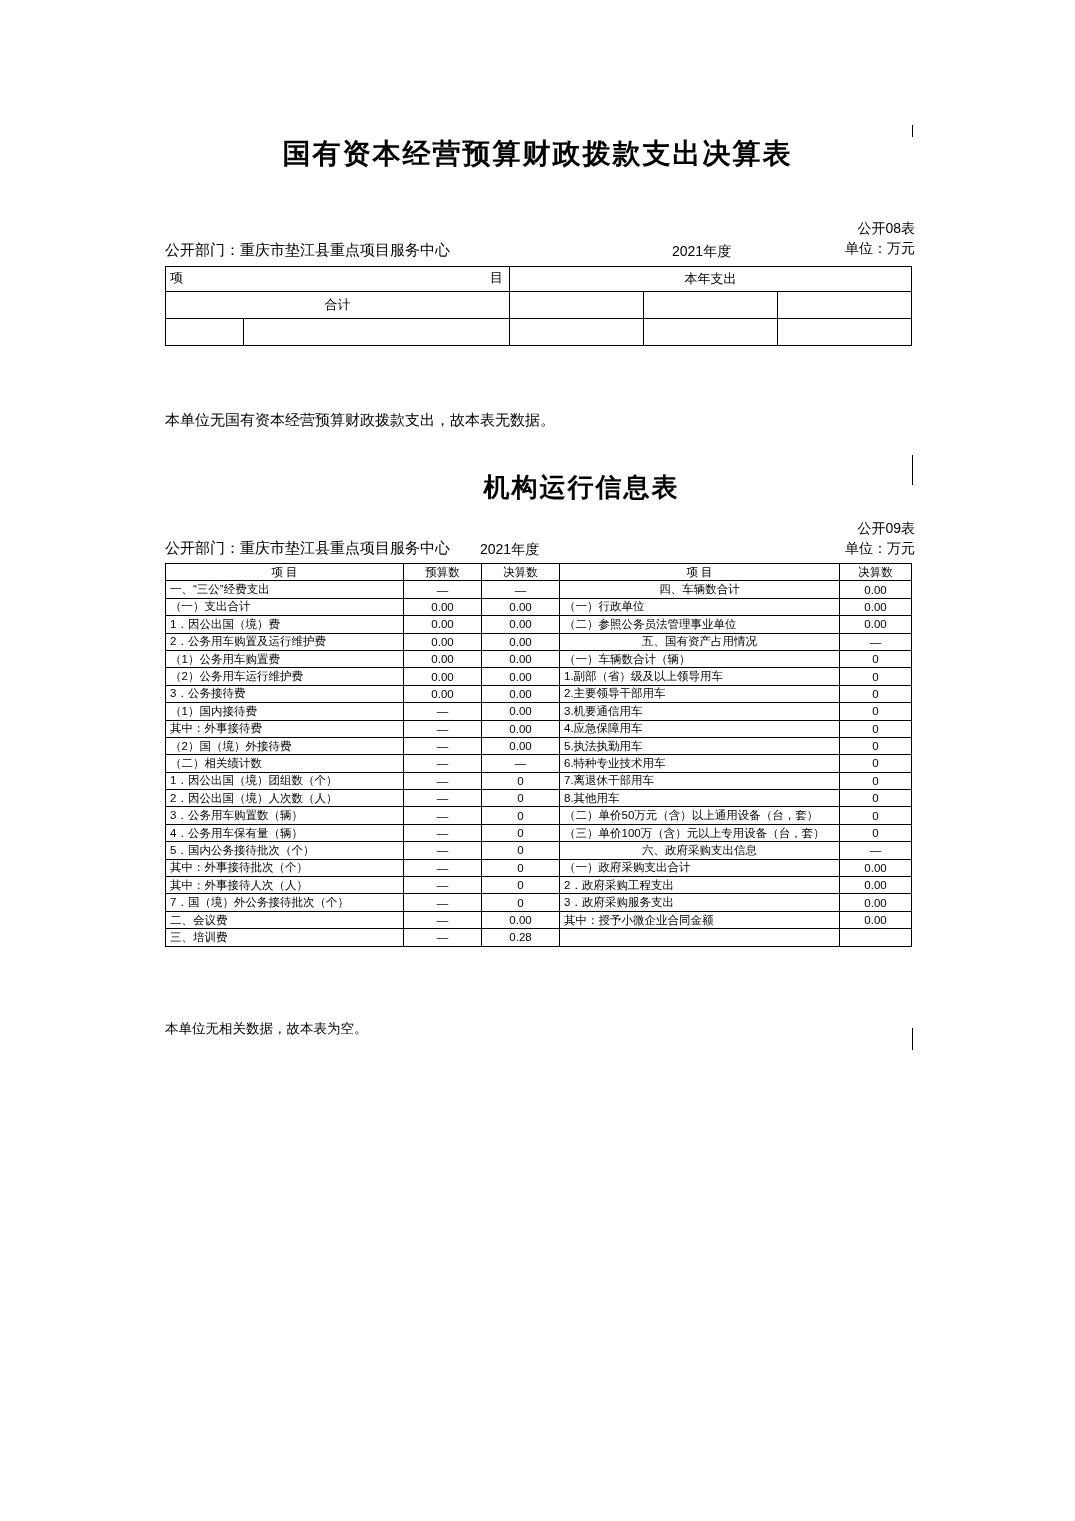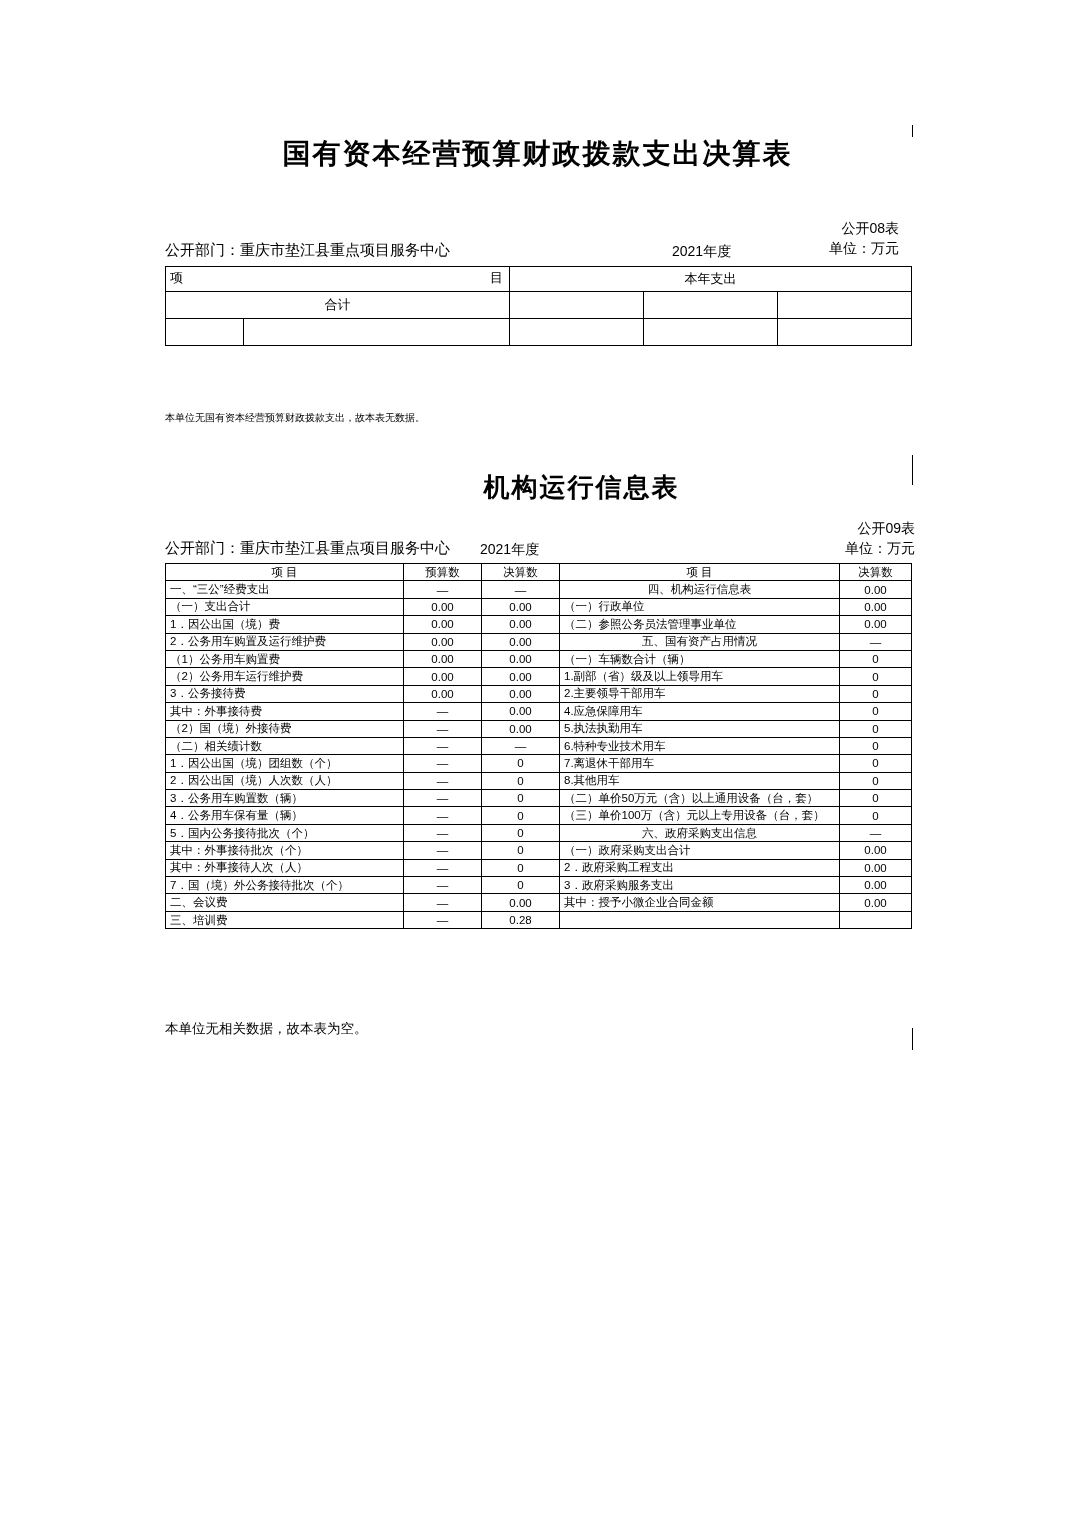--- a/index.html
+++ b/index.html
@@ -29,21 +29,21 @@
     left: 0;
     width: 1075px;
     text-align: center;
     font-size: 28px;
     font-weight: bold;
     letter-spacing: 2px;
   }
   .meta-right-1 {
     position: absolute;
     top: 218px;
-    right: 176px;
+    right: 160px;
     text-align: right;
     font-size: 14px;
     line-height: 20px;
   }
   .meta-left-1 {
     position: absolute;
     top: 241px;
     left: 165px;
     font-size: 15px;
   }
@@ -85,21 +85,21 @@
     position: relative;
   }
   .itemcell .l { position: absolute; left: 4px; top: 2px; }
   .itemcell .r { position: absolute; right: 6px; top: 2px; }
   .bold { font-weight: bold; }
   .tall { height: 62px !important; }
   .note1 {
     position: absolute;
     top: 411px;
     left: 165px;
-    font-size: 10px;
+    font-size: 15px;
   }
 
   
   .title2 {
     position: absolute;
     top: 470px;
     left: 0;
     width: 1075px;
     text-align: center;
     font-size: 26px;
@@ -242,21 +242,21 @@
         <td>决算数</td>
         <td>项    目</td>
         <td>决算数</td>
       </tr>
     </thead>
     <tbody id="t2body">
         <tr>
           <td class="lbl secthead">一、“三公”经费支出</td>
           <td class="ctr">—</td>
           <td class="ctr">—</td>
-          <td class="ctr secthead">四、机构运行信息表</td>
+          <td class="ctr secthead">四、车辆数合计</td>
           <td class="ctr">0.00</td>
         </tr>
         <tr>
           <td class="lbl secthead">（一）支出合计</td>
           <td class="ctr">0.00</td>
           <td class="ctr">0.00</td>
           <td class="lbl">（一）行政单位</td>
           <td class="ctr">0.00</td>
         </tr>
         <tr>
@@ -285,20 +285,27 @@
           <td class="ctr">0.00</td>
           <td class="ctr">0.00</td>
           <td class="lbl">1.副部（省）级及以上领导用车</td>
           <td class="ctr">0</td>
         </tr>
         <tr>
           <td class="lbl">3．公务接待费</td>
           <td class="ctr">0.00</td>
           <td class="ctr">0.00</td>
           <td class="lbl">2.主要领导干部用车</td>
+          <td class="ctr">0</td>
+        </tr>
+        <tr>
+          <td class="lbl">（1）国内接待费</td>
+          <td class="ctr">—</td>
+          <td class="ctr">0.00</td>
+          <td class="lbl">3.机要通信用车</td>
           <td class="ctr">0</td>
         </tr>
         <tr>
           <td class="lbl">其中：外事接待费</td>
           <td class="ctr">—</td>
           <td class="ctr">0.00</td>
           <td class="lbl">4.应急保障用车</td>
           <td class="ctr">0</td>
         </tr>
         <tr>

